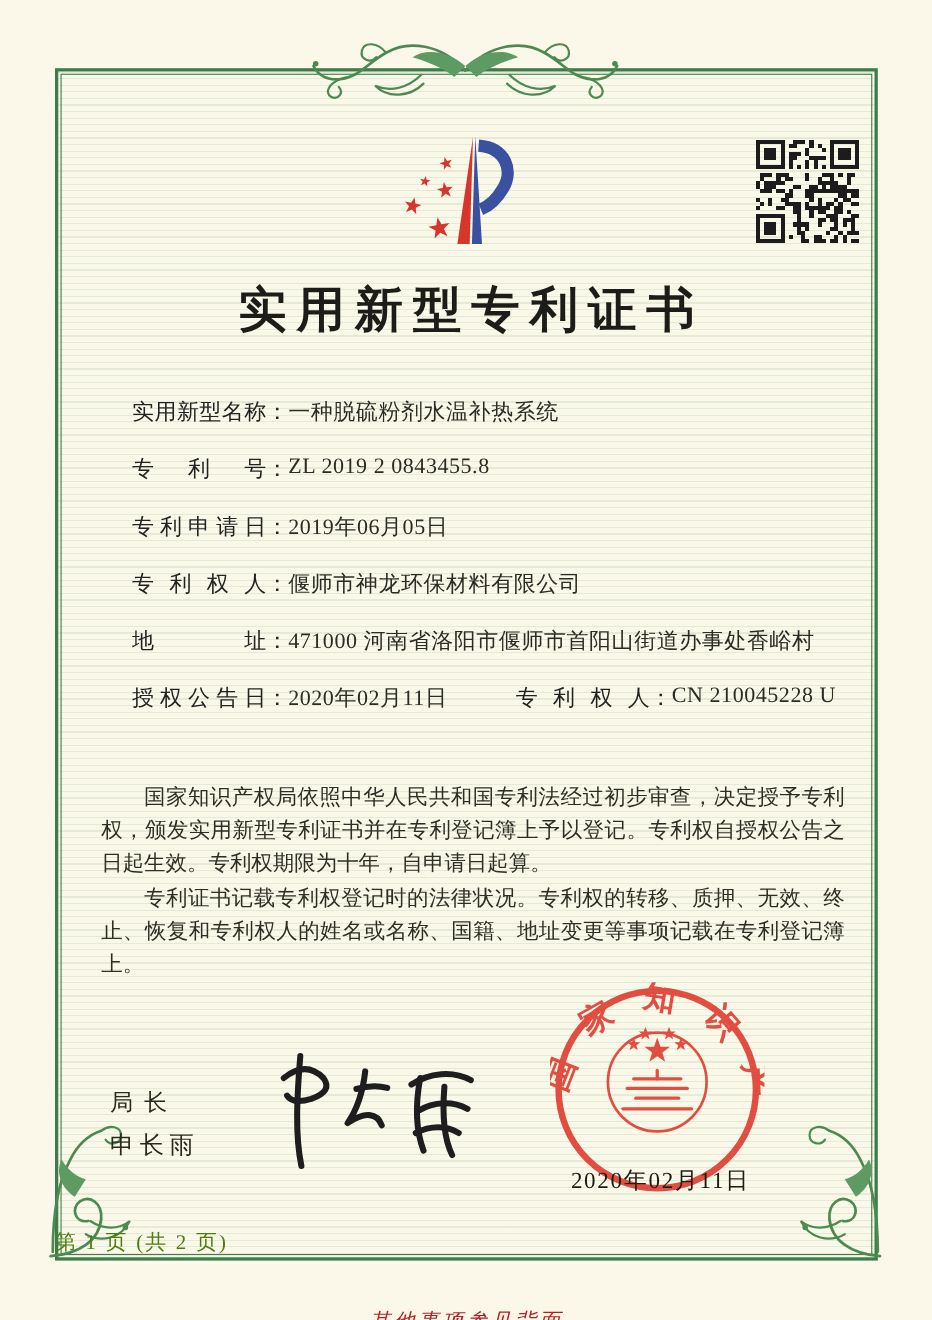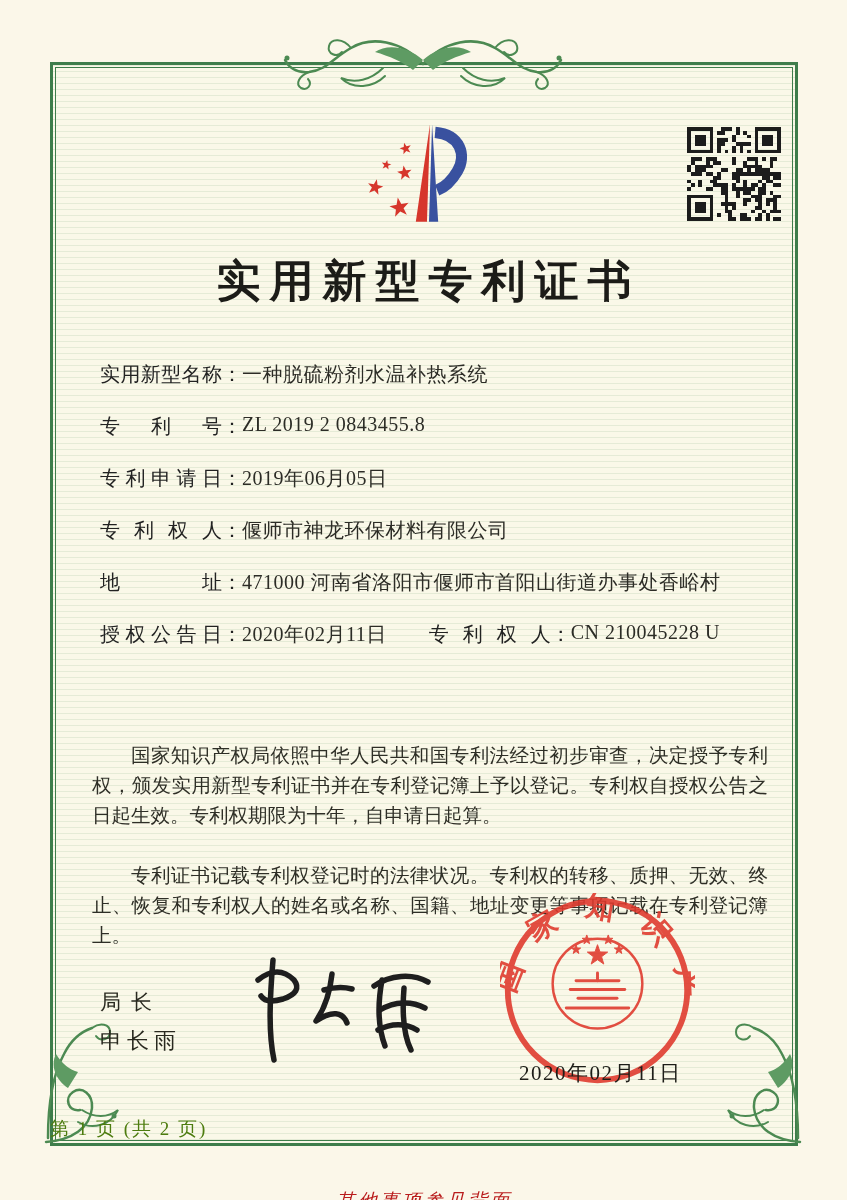--- a/index.html
+++ b/index.html
@@ -56,33 +56,33 @@
     text-align:center;font-size:44px;font-weight:bold;
     letter-spacing:9px;padding-left:9px;color:#1c1c18;
   }
 
   
   .fields{position:absolute;left:100px;top:361px;width:660px;}
   .frow{height:52px;font-size:20px;white-space:nowrap;}
   .flabel{
     display:inline-block;width:122px;
     text-align:justify;text-align-last:justify;
-    vertical-align:top;color:#222;
+    vertical-align:top;color:#222;margin-left:20px;
   }
   .fcolon{display:inline-block;vertical-align:top;color:#222;}
   .fvalue{display:inline-block;vertical-align:top;color:#2c2c26;letter-spacing:0.5px;}
   .fpair2{display:inline-block;margin-left:42px;}
 
   
   .paras{
     position:absolute;left:92px;top:711px;width:676px;
     font-size:19.5px;line-height:30px;text-align:justify;
     color:#2e2e26;
   }
-  .paras p{text-indent:2em;margin-bottom:2px;margin-top:30px;}
+  .paras p{text-indent:2em;margin-bottom:2px;}
 
   
   .director-title{position:absolute;left:100px;top:988px;font-size:21px;letter-spacing:10px;}
   .director-name{position:absolute;left:100px;top:1026px;font-size:22px;letter-spacing:5px;text-align:center;}
   .signature{position:absolute;left:228px;top:948px;width:210px;height:120px;}
 
   .seal{position:absolute;left:500px;top:893px;width:195px;height:195px;opacity:0.88;}
   .seal-date{
     position:absolute;left:519px;top:1059px;z-index:5;
     font-size:21px;letter-spacing:1.5px;color:#1d1d18;

